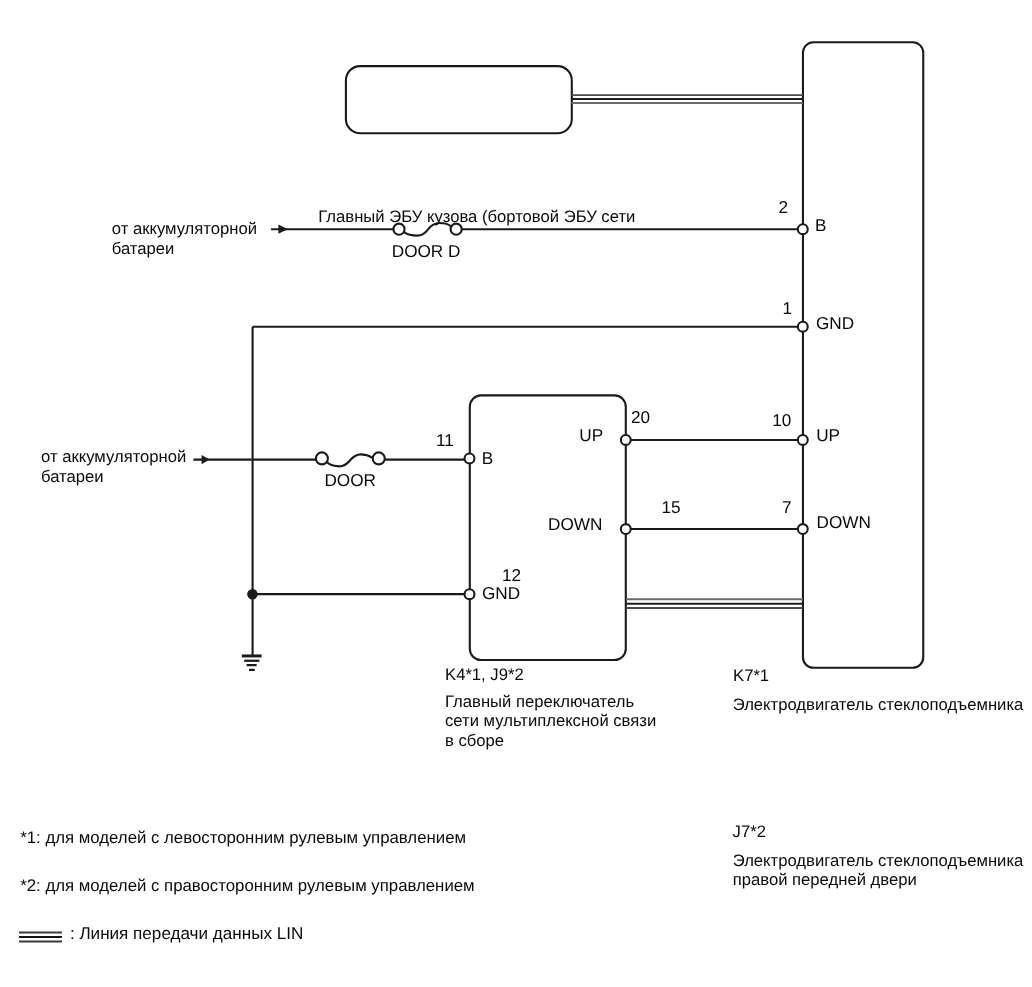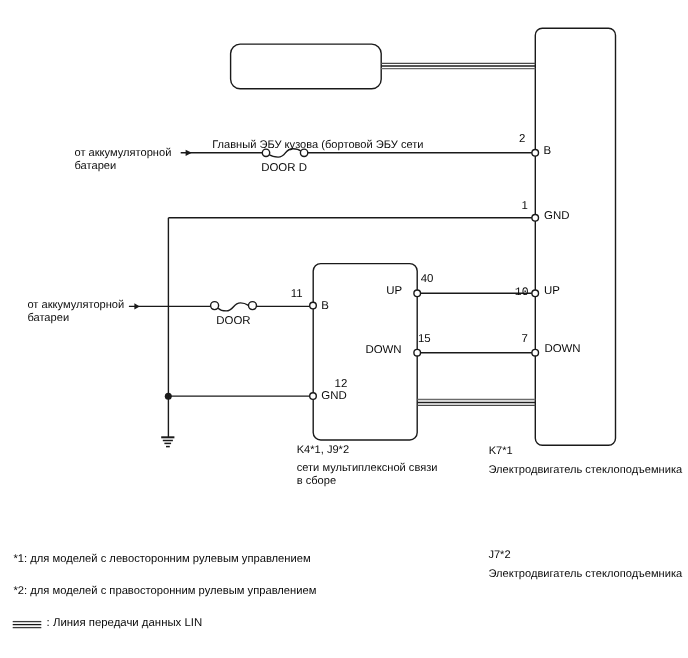--- a/index.html
+++ b/index.html
@@ -102,38 +102,38 @@
 
 <div class="lbl cap" style="left:212.2px;top:107px;margin-top:32px;"><div>Главный ЭБУ кузова (бортовой ЭБУ сети</div></div>
 
 <div class="lbl pin" style="left:261.2px;top:161.6px;"><span>DOOR D</span></div>
 <div class="lbl pin" style="left:216.3px;top:315.2px;"><span>DOOR</span></div>
 
 <div class="lbl pin" style="left:519.0px;top:133.0px;">2</div>
 <div class="lbl pin" style="left:543.4px;top:144.8px;">B</div>
 <div class="lbl pin" style="left:521.6px;top:199.9px;">1</div>
 <div class="lbl pin" style="left:544.0px;top:209.6px;">GND</div>
-<div class="lbl pin" style="left:514.8px;top:286px;font-family:Liberation Mono, monospace;">10</div>
+<div class="lbl pin" style="left:514.8px;top:275px;">10</div>
 <div class="lbl pin" style="left:544.1px;top:284.9px;">UP</div>
 <div class="lbl pin" style="left:521.4px;top:333.4px;">7</div>
 <div class="lbl pin" style="left:544.4px;top:343.3px;">DOWN</div>
 
 <div class="lbl pin" style="left:290.7px;top:288.4px;">11</div>
 <div class="lbl pin" style="left:321.2px;top:300.0px;">B</div>
 <div class="lbl pin" style="left:291.6px;top:378.4px;margin-left:43px;">12</div>
 <div class="lbl pin" style="left:321.3px;top:389.7px;">GND</div>
-<div class="lbl pin" style="left:420.7px;top:273.3px;">40</div>
+<div class="lbl pin" style="left:420.7px;top:273.3px;">20</div>
 <div class="lbl pin" style="left:386.2px;top:284.6px;">UP</div>
-<div class="lbl pin" style="left:418px;top:333.4px;">15</div>
+<div class="lbl pin" style="left:441px;top:333.4px;">15</div>
 <div class="lbl pin" style="left:365.4px;top:343.8px;">DOWN</div>
 
 <div class="lbl cap" style="left:296.7px;top:444.0px;">K4*1, J9*2</div>
-<div class="lbl cap" style="left:296.7px;top:462.0px;"><div>сети мультиплексной связи</div><div>в сборе</div></div>
+<div class="lbl cap" style="left:296.7px;top:462.0px;"><div>Главный переключатель</div><div>сети мультиплексной связи</div><div>в сборе</div></div>
 
 <div class="lbl cap" style="left:488.7px;top:445.1px;">K7*1</div>
 <div class="lbl cap" style="left:488.5px;top:463.9px;"><div>Электродвигатель стеклоподъемника</div></div>
 
 <div class="lbl cap" style="left:488.4px;top:548.8px;">J7*2</div>
-<div class="lbl cap" style="left:488.5px;top:568.3px;"><div>Электродвигатель стеклоподъемника</div></div>
+<div class="lbl cap" style="left:488.5px;top:568.3px;"><div>Электродвигатель стеклоподъемника</div><div>правой передней двери</div></div>
 
 <div class="lbl note" style="left:13.5px;top:553.2px;">*1: для моделей с левосторонним рулевым управлением</div>
 <div class="lbl note" style="left:13.5px;top:584.9px;">*2: для моделей с правосторонним рулевым управлением</div>
 <div class="lbl legend" style="left:46.6px;top:617.3px;">: Линия передачи данных LIN</div>
 
 </body></html>

